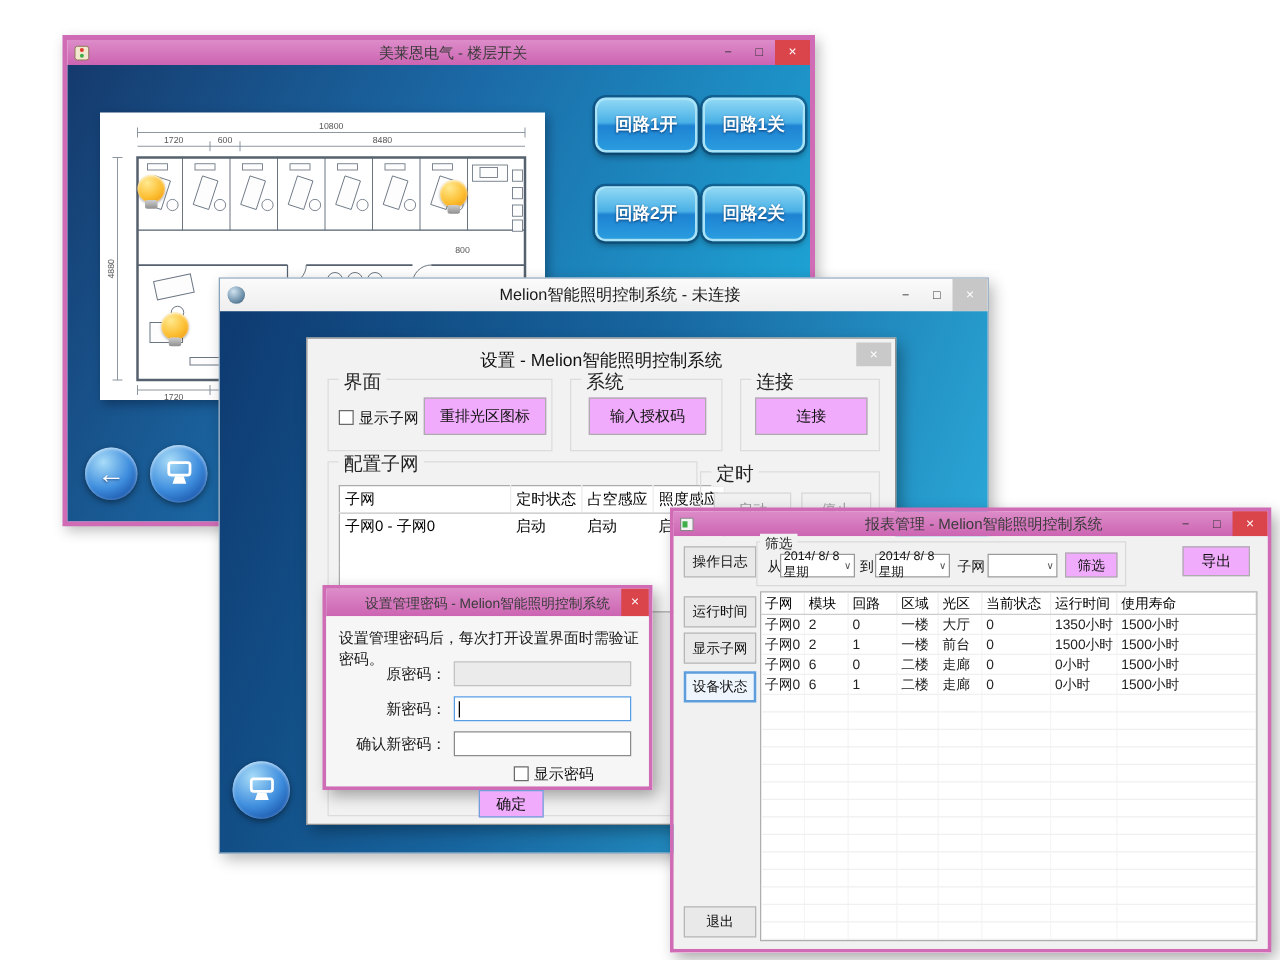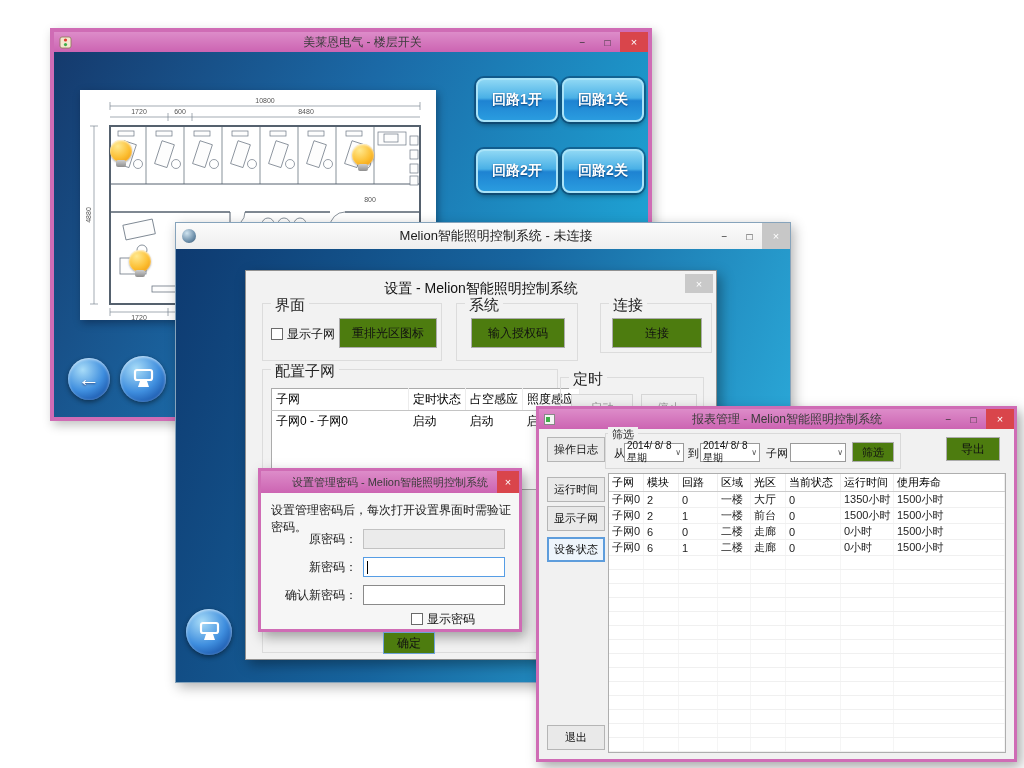--- a/index.html
+++ b/index.html
@@ -57,21 +57,21 @@
 
   
   #dlg-settings{left:245px;top:270px;width:472px;height:390px;background:#f2f2f2;
       border:1px solid #919191;box-shadow:4px 5px 12px rgba(0,0,0,.35);position:absolute;box-sizing:border-box;}
   .dlg-title{text-align:center;padding-top:9px;font-size:14px;color:#111;}
   .dlg-close{position:absolute;right:3px;top:3px;width:28px;height:19px;background:#c9c9c9;color:#fff;
       font-size:11px;display:flex;align-items:center;justify-content:center;cursor:pointer;}
 
   .groupbox{position:absolute;border:1px solid #dcdcdc;box-sizing:border-box;}
   .gb-label{position:absolute;top:-8px;left:8px;background:#f2f2f2;padding:0 4px;font-size:15px;color:#222;}
-  .btn{background:#4d7c0f;border:1px solid #acacac;font-size:12px;color:#111;
+  .btn{background:#f0abfc;border:1px solid #acacac;font-size:12px;color:#111;
        display:flex;align-items:center;justify-content:center;box-sizing:border-box;cursor:pointer;}
   .btn.disabled{background:#f1f1f1;border-color:#d6d6d6;color:#9d9d9d;}
   .checkbox{display:inline-block;width:12px;height:12px;background:#fff;border:1px solid #6a6a6a;
             vertical-align:-2px;margin-right:4px;box-sizing:border-box;}
   .cb-row{font-size:12px;color:#111;white-space:nowrap;}
 
   .subnet-table{border-collapse:collapse;background:#fff;border:1px solid #ababab;font-size:12px;
                 table-layout:fixed;}
   .subnet-table th{font-weight:normal;text-align:left;padding:2px 4px;border-bottom:1px solid #c4c4c4;
                    border-right:1px solid #ececec;white-space:nowrap;overflow:hidden;}
@@ -230,21 +230,21 @@
           </g>
           <text x="103" y="152" font-size="7" fill="#777">经理室</text>
 
           <path d="M344,146 l8,6 l-8,6 z" fill="#fff" stroke="#55616e" stroke-width="0.8"></path>
         </svg>
         <div class="bulb" style="left:30px;top:50px;"></div>
         <div class="bulb" style="left:272px;top:54px;"></div>
         <div class="bulb" style="left:49px;top:160px;"></div>
       </div>
 
-      <div class="circuit-btn" style="left:422px;top:26px;">回路1开</div>
+      <div class="circuit-btn" style="left:422px;top:26px;border-radius:9px;">回路1开</div>
       <div class="circuit-btn" style="left:508px;top:26px;">回路1关</div>
       <div class="circuit-btn" style="left:422px;top:97px;">回路2开</div>
       <div class="circuit-btn" style="left:508px;top:97px;">回路2关</div>
 
       <div class="round-btn" style="left:14px;top:306px;width:42px;height:42px;">
         <span class="arrow">←</span>
       </div>
       <div class="round-btn" style="left:66px;top:304px;width:46px;height:46px;">
         <svg width="24" height="22" viewBox="0 0 24 22">
           <rect x="4" y="2" width="17" height="10" rx="2" fill="none" stroke="#fff" stroke-width="2.2"></rect>
@@ -284,21 +284,21 @@
         <span class="checkbox"></span><span>显示子网</span>
       </div>
       <div class="btn" style="position:absolute;left:76px;top:14px;width:98px;height:30px;">重排光区图标</div>
     </div>
 
     <div class="groupbox" style="left:210px;top:32px;width:122px;height:58px;">
       <div class="gb-label">系统</div>
       <div class="btn" style="position:absolute;left:14px;top:14px;width:94px;height:30px;">输入授权码</div>
     </div>
 
-    <div class="groupbox" style="left:346px;top:32px;width:112px;height:50px;margin-left:8px;">
+    <div class="groupbox" style="left:346px;top:32px;width:112px;height:58px;">
       <div class="gb-label">连接</div>
       <div class="btn" style="position:absolute;left:11px;top:14px;width:90px;height:30px;">连接</div>
     </div>
 
     <div class="groupbox" style="left:16px;top:98px;width:296px;height:284px;">
       <div class="gb-label">配置子网</div>
       <table class="subnet-table" style="position:absolute;left:8px;top:18px;width:278px;">
           <thead>
             <tr>
               <th>子网</th>

